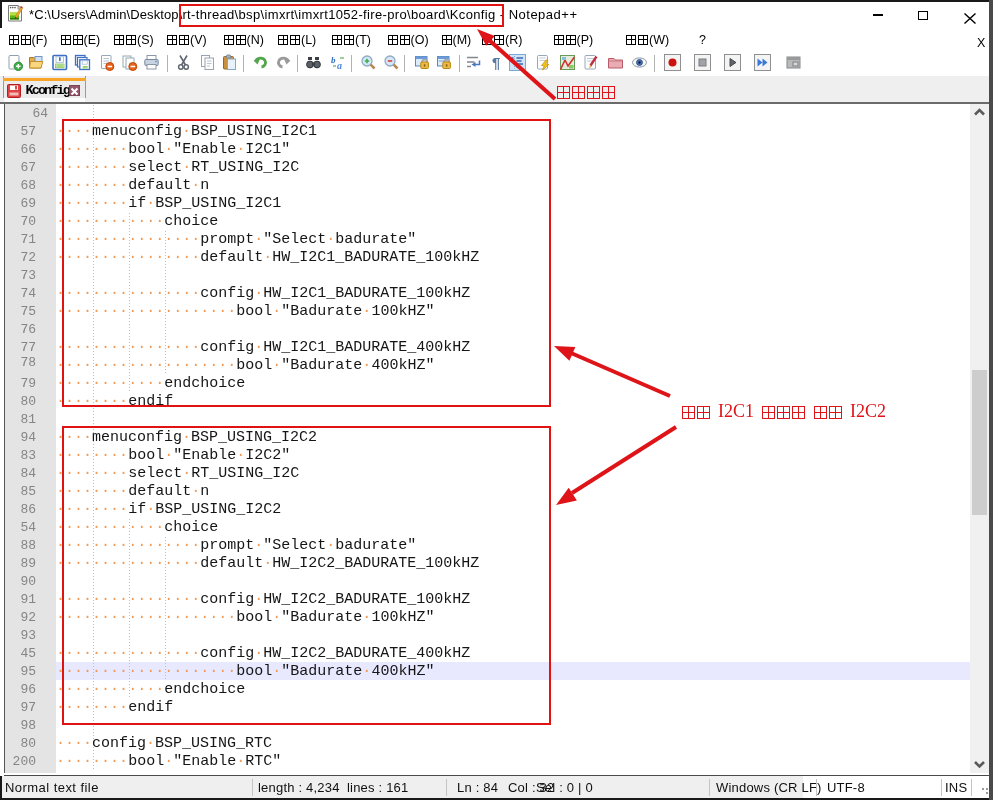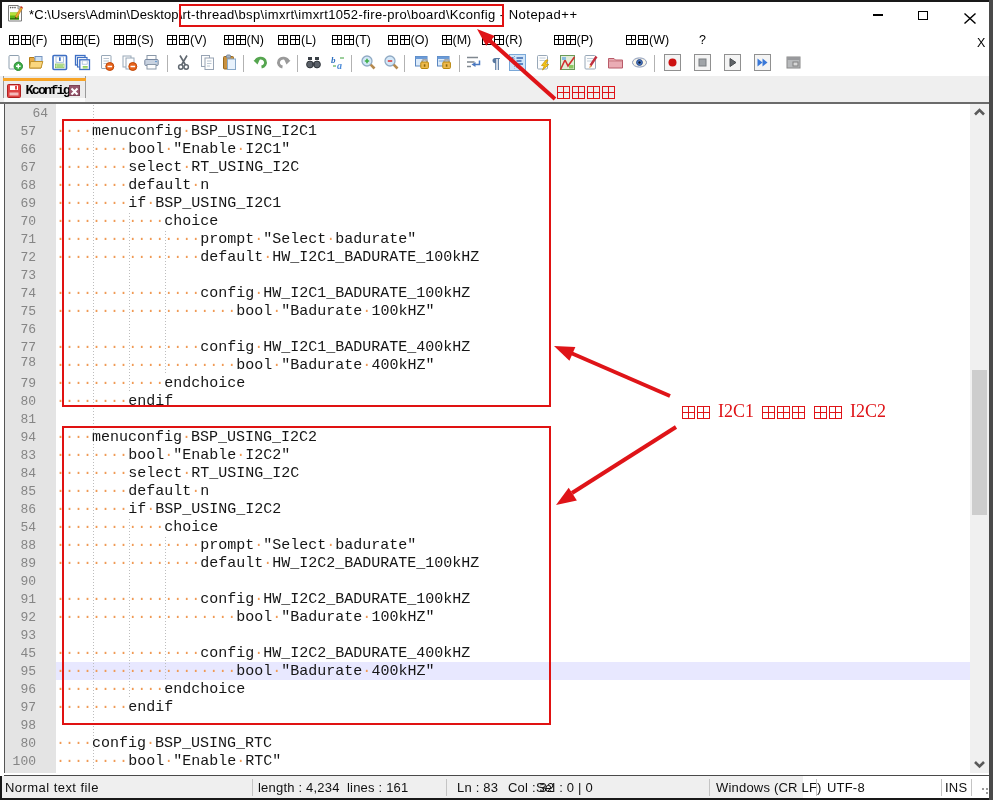--- a/index.html
+++ b/index.html
@@ -336,21 +336,21 @@
     <div class="lnum" style="left:0;top:573px">90</div>
     <div class="lnum" style="left:0;top:591px">91</div>
     <div class="lnum" style="left:0;top:609px">92</div>
     <div class="lnum" style="left:0;top:627px">93</div>
     <div class="lnum" style="left:0;top:645px">45</div>
     <div class="lnum" style="left:0;top:663px">95</div>
     <div class="lnum" style="left:0;top:681px">96</div>
     <div class="lnum" style="left:0;top:699px">97</div>
     <div class="lnum" style="left:0;top:717px">98</div>
     <div class="lnum" style="left:0;top:735px">80</div>
-    <div class="lnum" style="left:0;top:753px">100</div>
+    <div class="lnum" style="left:0;top:753px">200</div>
   </div>
 <div class="guide" style="left:92.5px;top:105px;height:666px"></div>
 <div class="guide" style="left:128.5px;top:213px;height:180px"></div>
 <div class="guide" style="left:128.5px;top:519px;height:180px"></div>
 <div class="guide" style="left:164.5px;top:231px;height:144px"></div>
 <div class="guide" style="left:164.5px;top:537px;height:144px"></div>
 <div class="abs" id="code">
     <div class="cl" style="top:123px"><i>·</i><i>·</i><i>·</i><i>·</i>menuconfig<i>·</i>BSP_USING_I2C1</div>
     <div class="cl" style="top:141px"><i>·</i><i>·</i><i>·</i><i>·</i><i>·</i><i>·</i><i>·</i><i>·</i>bool<i>·</i>"Enable<i>·</i>I2C1"</div>
     <div class="cl" style="top:159px"><i>·</i><i>·</i><i>·</i><i>·</i><i>·</i><i>·</i><i>·</i><i>·</i>select<i>·</i>RT_USING_I2C</div>
@@ -404,21 +404,21 @@
     <path d="M1 6.5 L5.5 2 L10 6.5" stroke="#5a5a5a" stroke-width="2.6" fill="none"></path>
   </svg>
 <svg class="abs" style="left:974px;top:760px" width="11" height="9">
     <path d="M1 2 L5.5 6.5 L10 2" stroke="#5a5a5a" stroke-width="2.6" fill="none"></path>
   </svg>
 
 <div class="abs" id="statusbar">
 <span class="st" style="left:5px;letter-spacing:0.45px">Normal text file</span>
 <span class="st" style="left:258px">length : 4,234</span>
 <span class="st" style="left:347px">lines : 161</span>
-<span class="st" style="left:457px">Ln : 83</span>
+<span class="st" style="left:457px">Ln : 84</span>
 <span class="st" style="left:508px">Col : 32</span>
 <span class="st" style="left:536px">Sel : 0 | 0</span>
 <span class="st" style="left:716px">Windows (CR LF)</span>
 <span class="st" style="left:827px">UTF-8</span>
 <span class="st" style="left:945px">INS</span>
 </div>
 <div class="abs ssep" style="left:252px"></div>
 <div class="abs ssep" style="left:446px"></div>
 <div class="abs ssep" style="left:709px"></div>
 <div class="abs ssep" style="left:816px"></div>

